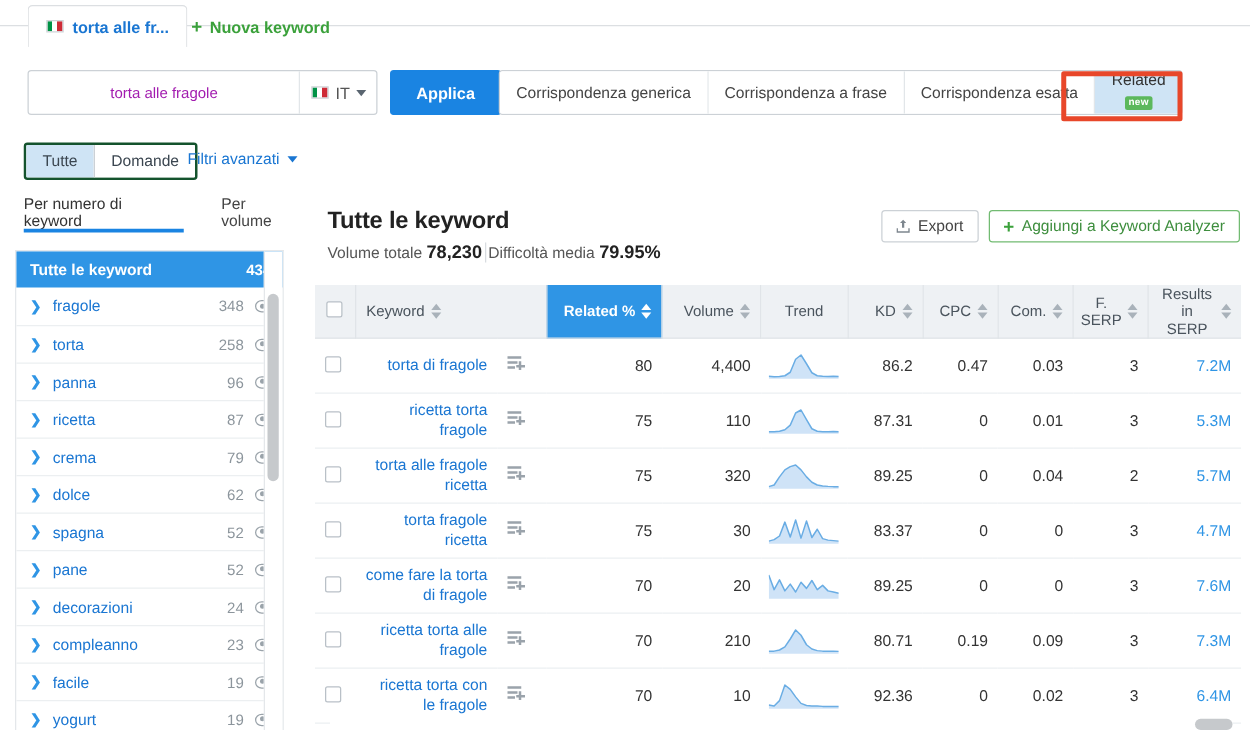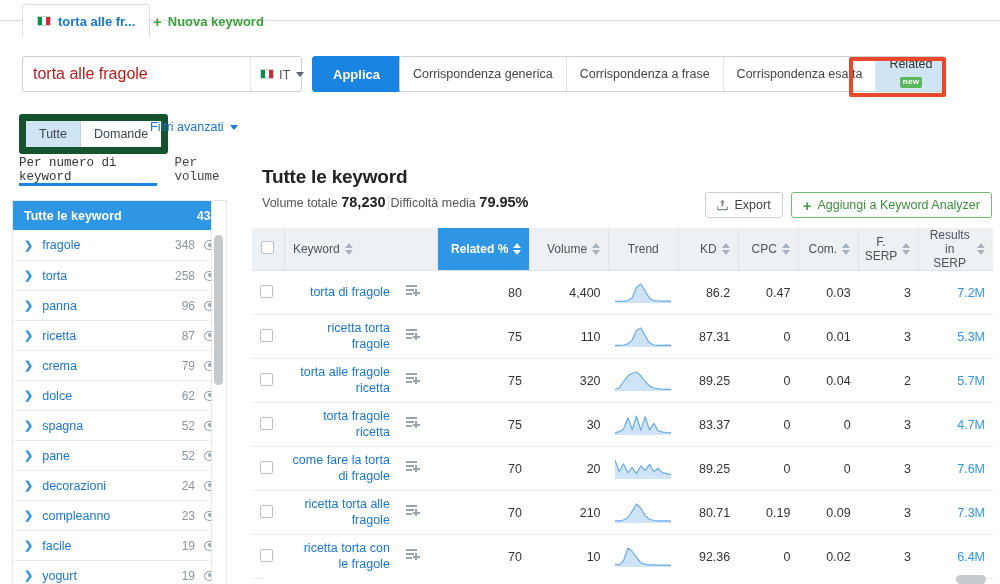--- a/index.html
+++ b/index.html
@@ -41,22 +41,22 @@
 
   
   .searchrow { position: absolute; top: 56px; left: 0; width: 1000px; height: 38px; }
   .search-wrap {
     position: absolute; left: 22px; top: 0; width: 280px; height: 36px;
     border: 1px solid #ccd1d6; border-radius: 3px; background: #fff;
     display: flex; align-items: center;
   }
   .search-input {
     border: 0; outline: none; flex: 1 1 auto; height: 34px;
-    padding: 0 10px; font-size: 16px; color: #b91c1c;
-    font-family: "Liberation Sans", sans-serif; background: transparent;
+    padding: 0 10px; font-size: 12px; color: #a21caf;
+    font-family: "Liberation Sans", sans-serif; background: transparent; text-align: center;
   }
   .locale {
     display: flex; align-items: center; gap: 5px; height: 34px;
     padding: 0 8px 0 9px; border-left: 1px solid #e2e6e9;
     font-size: 13px; color: #555;
   }
   .caret { width: 0; height: 0; border-left: 4px solid transparent; border-right: 4px solid transparent; border-top: 5px solid #5a6570; }
   .applybtn {
     position: absolute; left: 312px; top: 0; height: 36px; padding: 0 20px;
     background: #1a84e2; border: 1px solid #1a84e2; border-radius: 3px;
@@ -82,30 +82,30 @@
     background: #5cb85c; color: #fff; font-size: 8px; font-weight: bold;
     border-radius: 2px; padding: 1px 3px; line-height: 1.1; letter-spacing: .3px;
   }
   .anno-box {
     position: absolute; left: 849px; top: 57px; width: 97px; height: 40px;
     border: 4px solid #e8472a; border-radius: 2px; pointer-events: none; z-index: 6;
   }
 
   
   .filterrow { position: absolute; top: 114px; left: 0; width: 1000px; height: 30px; }
-  .seg { position: absolute; left: 19px; top: 0; display: flex; border: 7px solid #14532d; border-radius: 3px; overflow: hidden; }
+  .seg { position: absolute; left: 19px; top: 0; display: flex; border: 2px solid #14532d; border-radius: 3px; overflow: hidden; }
   .seg > div { height: 26px; padding: 0 13px; display: flex; align-items: center; font-size: 12.5px; color: #3b4650; background: #fff; cursor: pointer; }
   .seg > div.on { background: #cfe4f5; }
   .seg > div + div { border-left: 1px solid #ccd1d6; }
   .advf { position: absolute; left: 150px; top: 0; height: 26px; display: flex; align-items: center; gap: 6px; font-size: 12.5px; color: #1a76d2; cursor: pointer; }
   .caret-b { width: 0; height: 0; border-left: 4px solid transparent; border-right: 4px solid transparent; border-top: 5px solid #1a76d2; }
 
   
   .leftpanel { position: absolute; left: 0; top: 156px; width: 240px; bottom: 0; background: #fff; }
-  .subtabs { display: flex; gap: 18px; padding: 0 0 0 19px; height: 30px; font-family: Liberation Mono, monospace; }
+  .subtabs { display: flex; gap: 30px; padding: 0 0 0 19px; height: 30px; }
   .subtab { font-size: 12.5px; color: #444; position: relative; cursor: pointer; padding-bottom: 9px; }
   .subtab.active { color: #333; }
   .subtab.active::after { content: ""; position: absolute; left: 0; right: 0; bottom: 0; height: 3px; background: #1a84e2; }
   .kwlist { position: absolute; left: 12px; top: 44px; right: 13px; bottom: 0; border: 1px solid #e4e7ea; border-bottom: 0; overflow: hidden; background: #fff; }
   .kwrow { display: flex; align-items: center; height: 30px; padding: 0 9px 0 11px; font-size: 12.5px; }
   .kwrow.head { background: #2f95e5; color: #fff; font-weight: bold; height: 29px; }
   .kwrow + .kwrow { border-top: 1px solid #eceff1; }
   .kw-chev { color: #2f95e5; font-weight: bold; font-size: 11px; margin-right: 9px; }
   .kw-name { flex: 1 1 auto; color: #1a76d2; }
   .kwrow.head .kw-name { color: #fff; }
@@ -116,21 +116,21 @@
   .eye::after { content: ""; position: absolute; left: 4.4px; top: 2.8px; width: 4px; height: 4px; border-radius: 50%; background: #9aa3aa; }
   .lp-scroll { position: absolute; right: 3px; top: 34px; width: 9px; height: 150px; background: #c6c9cc; border-radius: 5px; }
   .lp-track { position: absolute; right: 0px; top: 0; width: 15px; bottom: 0; border-left: 1px solid #e4e7ea; background: #fff; }
 
   
   .main { position: absolute; left: 240px; top: 156px; right: 0; bottom: 0; background: #fff; }
   .mtitle { font-size: 19px; font-weight: bold; color: #222; padding: 10px 0 0 22px; letter-spacing: -.2px; }
   .msummary { padding: 6px 0 0 22px; font-size: 12.5px; color: #555; display: flex; align-items: center; gap: 2px; }
   .msummary b { font-size: 14.5px; color: #222; }
   .vsep { display: inline-block; width: 1px; height: 16px; background: #d8dce0; }
-  .actions { position: absolute; right: 8px; top: 36px; display: flex; gap: 8px; }
+  .actions { position: absolute; right: 8px; top: 12px; display: flex; gap: 8px; }
   .btn-export {
     height: 26px; padding: 0 11px; display: flex; align-items: center; gap: 6px;
     border: 1px solid #ccd1d6; border-radius: 3px; background: #fff;
     font-size: 12.5px; color: #444; cursor: pointer;
   }
   .btn-add {
     height: 26px; padding: 0 11px; display: flex; align-items: center; gap: 6px;
     border: 1px solid #72bb72; border-radius: 3px; background: #fff;
     font-size: 12.5px; color: #3e8e3e; cursor: pointer;
   }

